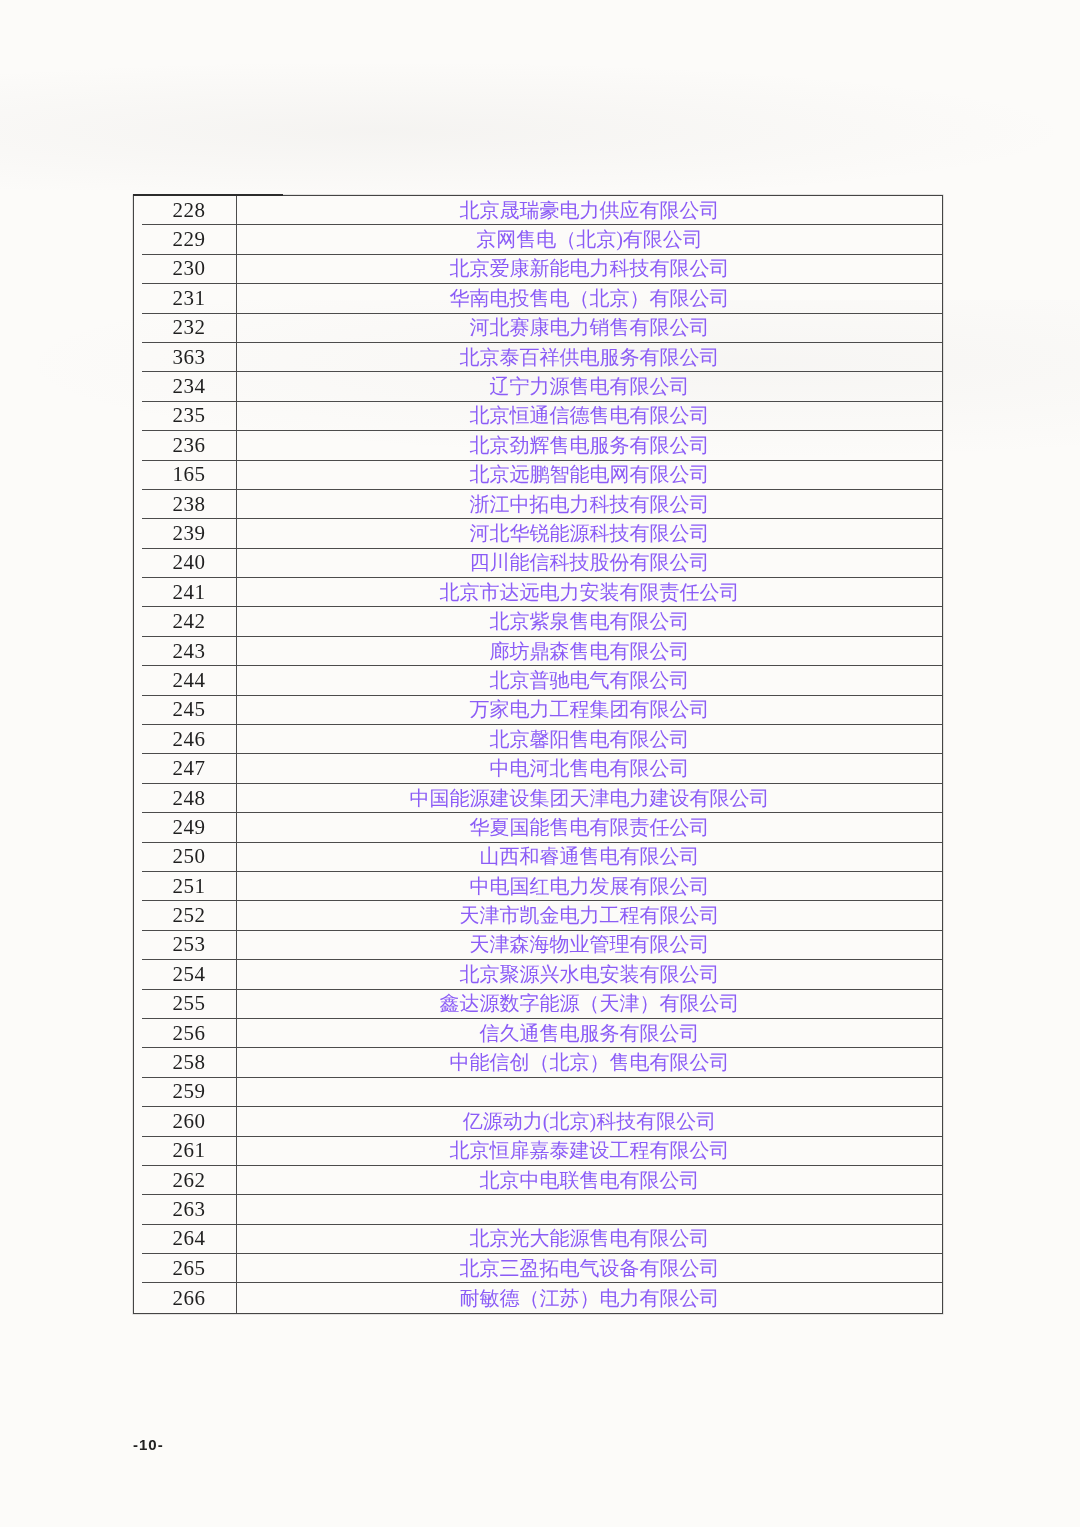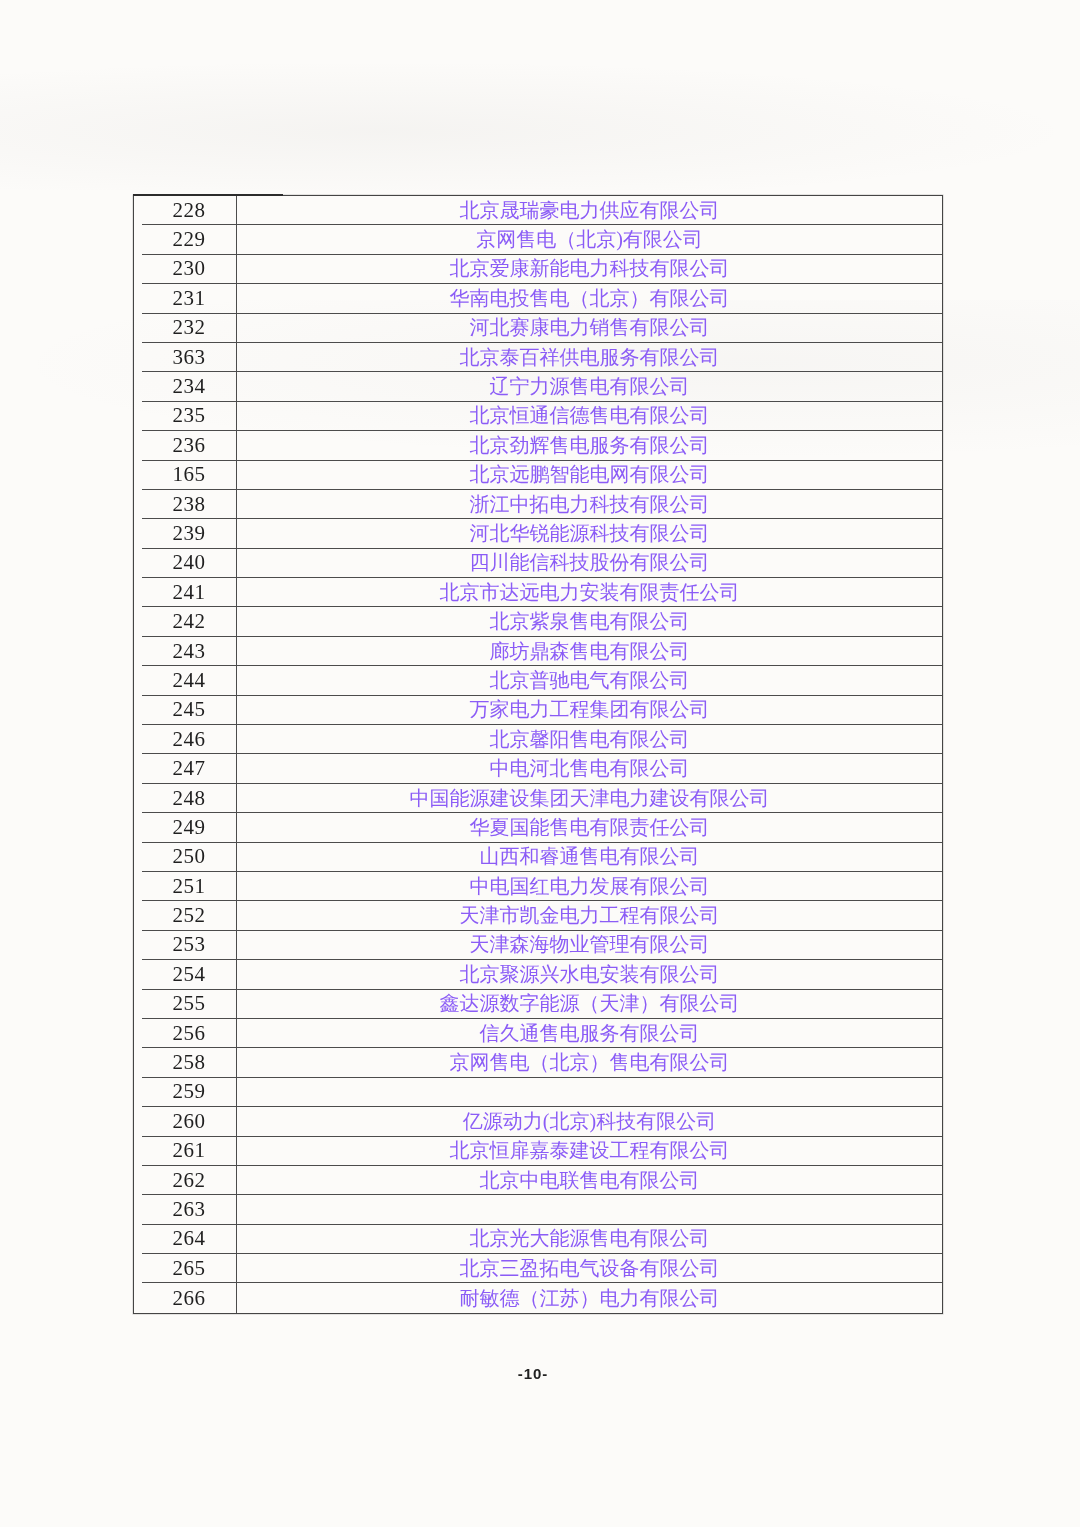--- a/index.html
+++ b/index.html
@@ -67,23 +67,23 @@
     display: flex;
     align-items: center;
     justify-content: center;
     font-size: 20px;
     color: #8b5cf6;
     white-space: nowrap;
   }
   .footer {
     position: absolute;
     left: 133px;
-    top: 1365px;
+    top: 1436px;
     width: 800px;
-    text-align: center;
+    text-align: left;
     font-family: "Liberation Sans", "DejaVu Sans", sans-serif;
     font-size: 15px;
     font-weight: 700;
     color: #222;
     letter-spacing: 1px;
   }
 </style>
 </head>
 <body>
 
@@ -233,21 +233,21 @@
   </div>
 
   <div class="row">
     <div class="cell-no">256</div>
     <div class="cell-name">信久通售电服务有限公司</div>
   </div>
 
 
   <div class="row">
     <div class="cell-no">258</div>
-    <div class="cell-name">京网售电（北京）售电有限公司</div>
+    <div class="cell-name">中能信创（北京）售电有限公司</div>
   </div>
 
   <div class="row">
     <div class="cell-no">259</div>
   </div>
 
   <div class="row">
     <div class="cell-no">260</div>
     <div class="cell-name">亿源动力(北京)科技有限公司</div>
   </div>

